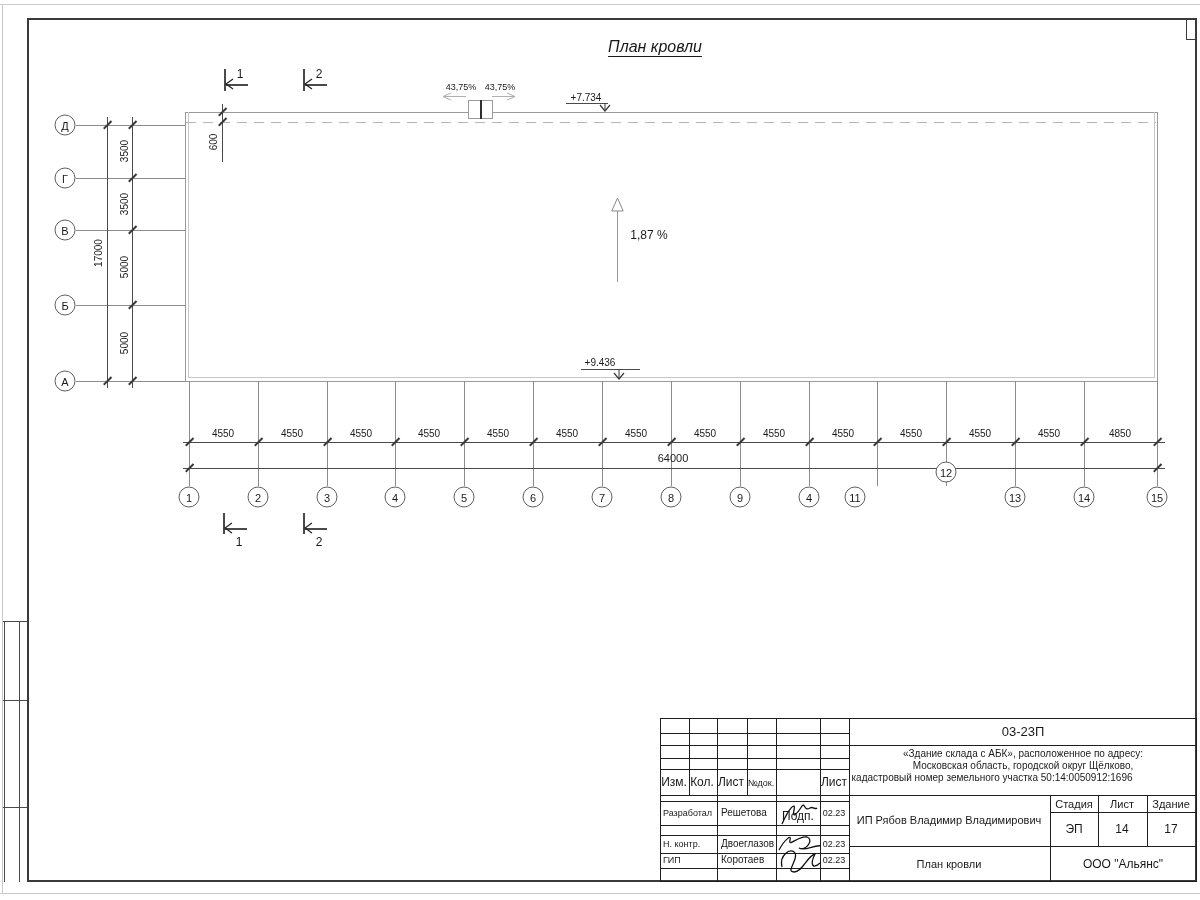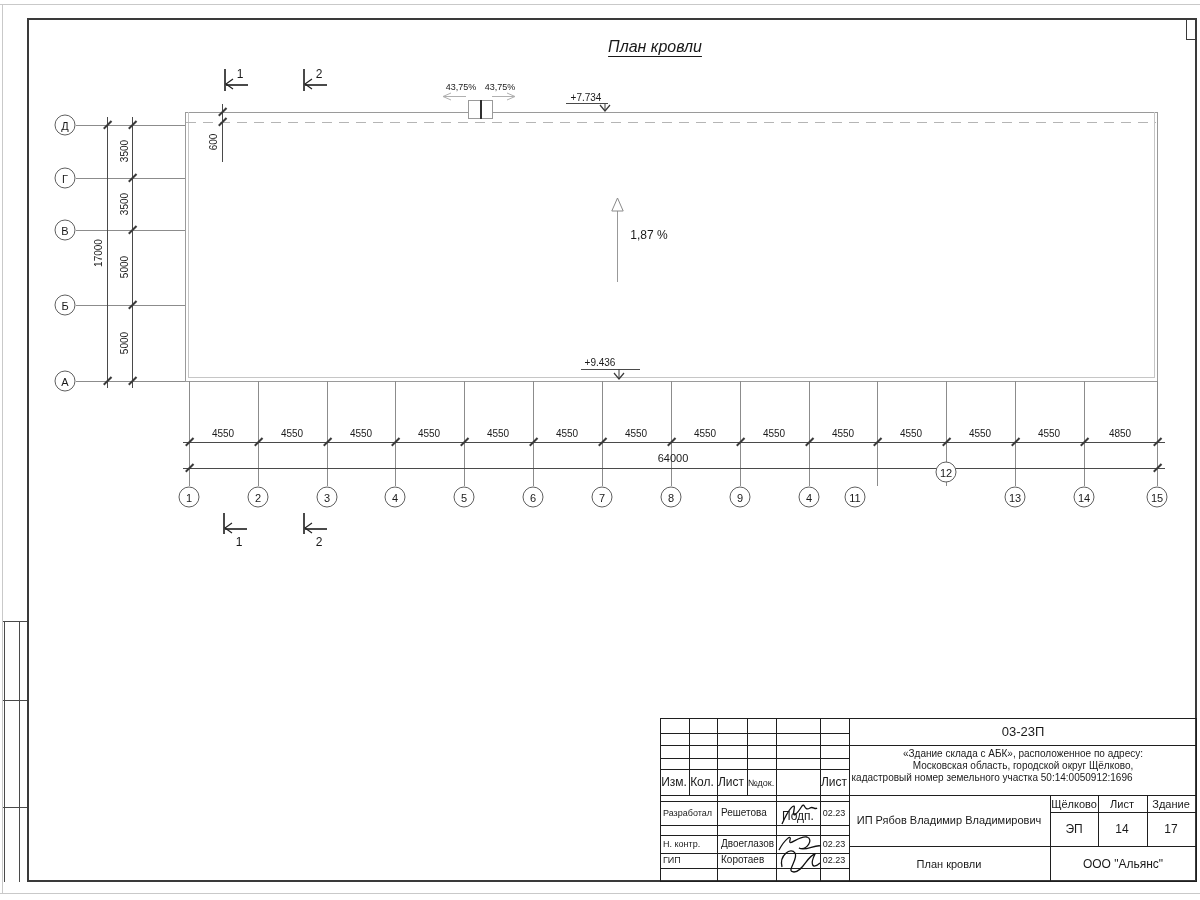--- a/index.html
+++ b/index.html
@@ -257,21 +257,21 @@
     <path d="M3,25 C10,9 17,2 15,11 C13,20 18,15 23,7 C26,3 25,13 31,9 C34,7 36,11 38,9" fill="none" stroke="#111" stroke-width="1.3"></path>
   </svg>
   <svg style="left:777px;top:831px" width="46" height="24">
     <path d="M2,19 C8,8 15,3 13,9 C11,17 22,4 30,6 C37,8 30,20 22,17 C28,21 38,13 44,15" fill="none" stroke="#111" stroke-width="1.3"></path>
   </svg>
   <svg style="left:777px;top:845px" width="46" height="30">
     <path d="M5,22 C2,10 14,2 18,8 C22,14 8,27 17,27 C26,27 30,11 38,9 C33,19 35,25 43,18" fill="none" stroke="#111" stroke-width="1.3"></path>
   </svg>
 
   <div class="ct f11" style="left:949px;top:820px">ИП Рябов Владимир Владимирович</div>
-  <div class="ct f11" style="left:1074px;top:804px">Щёлково</div>
+  <div class="ct f11" style="left:1074px;top:804px">Стадия</div>
   <div class="ct f11" style="left:1122px;top:804px">Лист</div>
   <div class="ct f11" style="left:1171px;top:804px">Здание</div>
   <div class="ct f12" style="left:1074px;top:829px">ЭП</div>
   <div class="ct f12" style="left:1122px;top:829px">14</div>
   <div class="ct f12" style="left:1171px;top:829px">17</div>
   <div class="ct f11" style="left:949px;top:864px">План кровли</div>
   <div class="ct f12" style="left:1123px;top:864px">ООО "Альянс"</div>
 
 </div>
 

